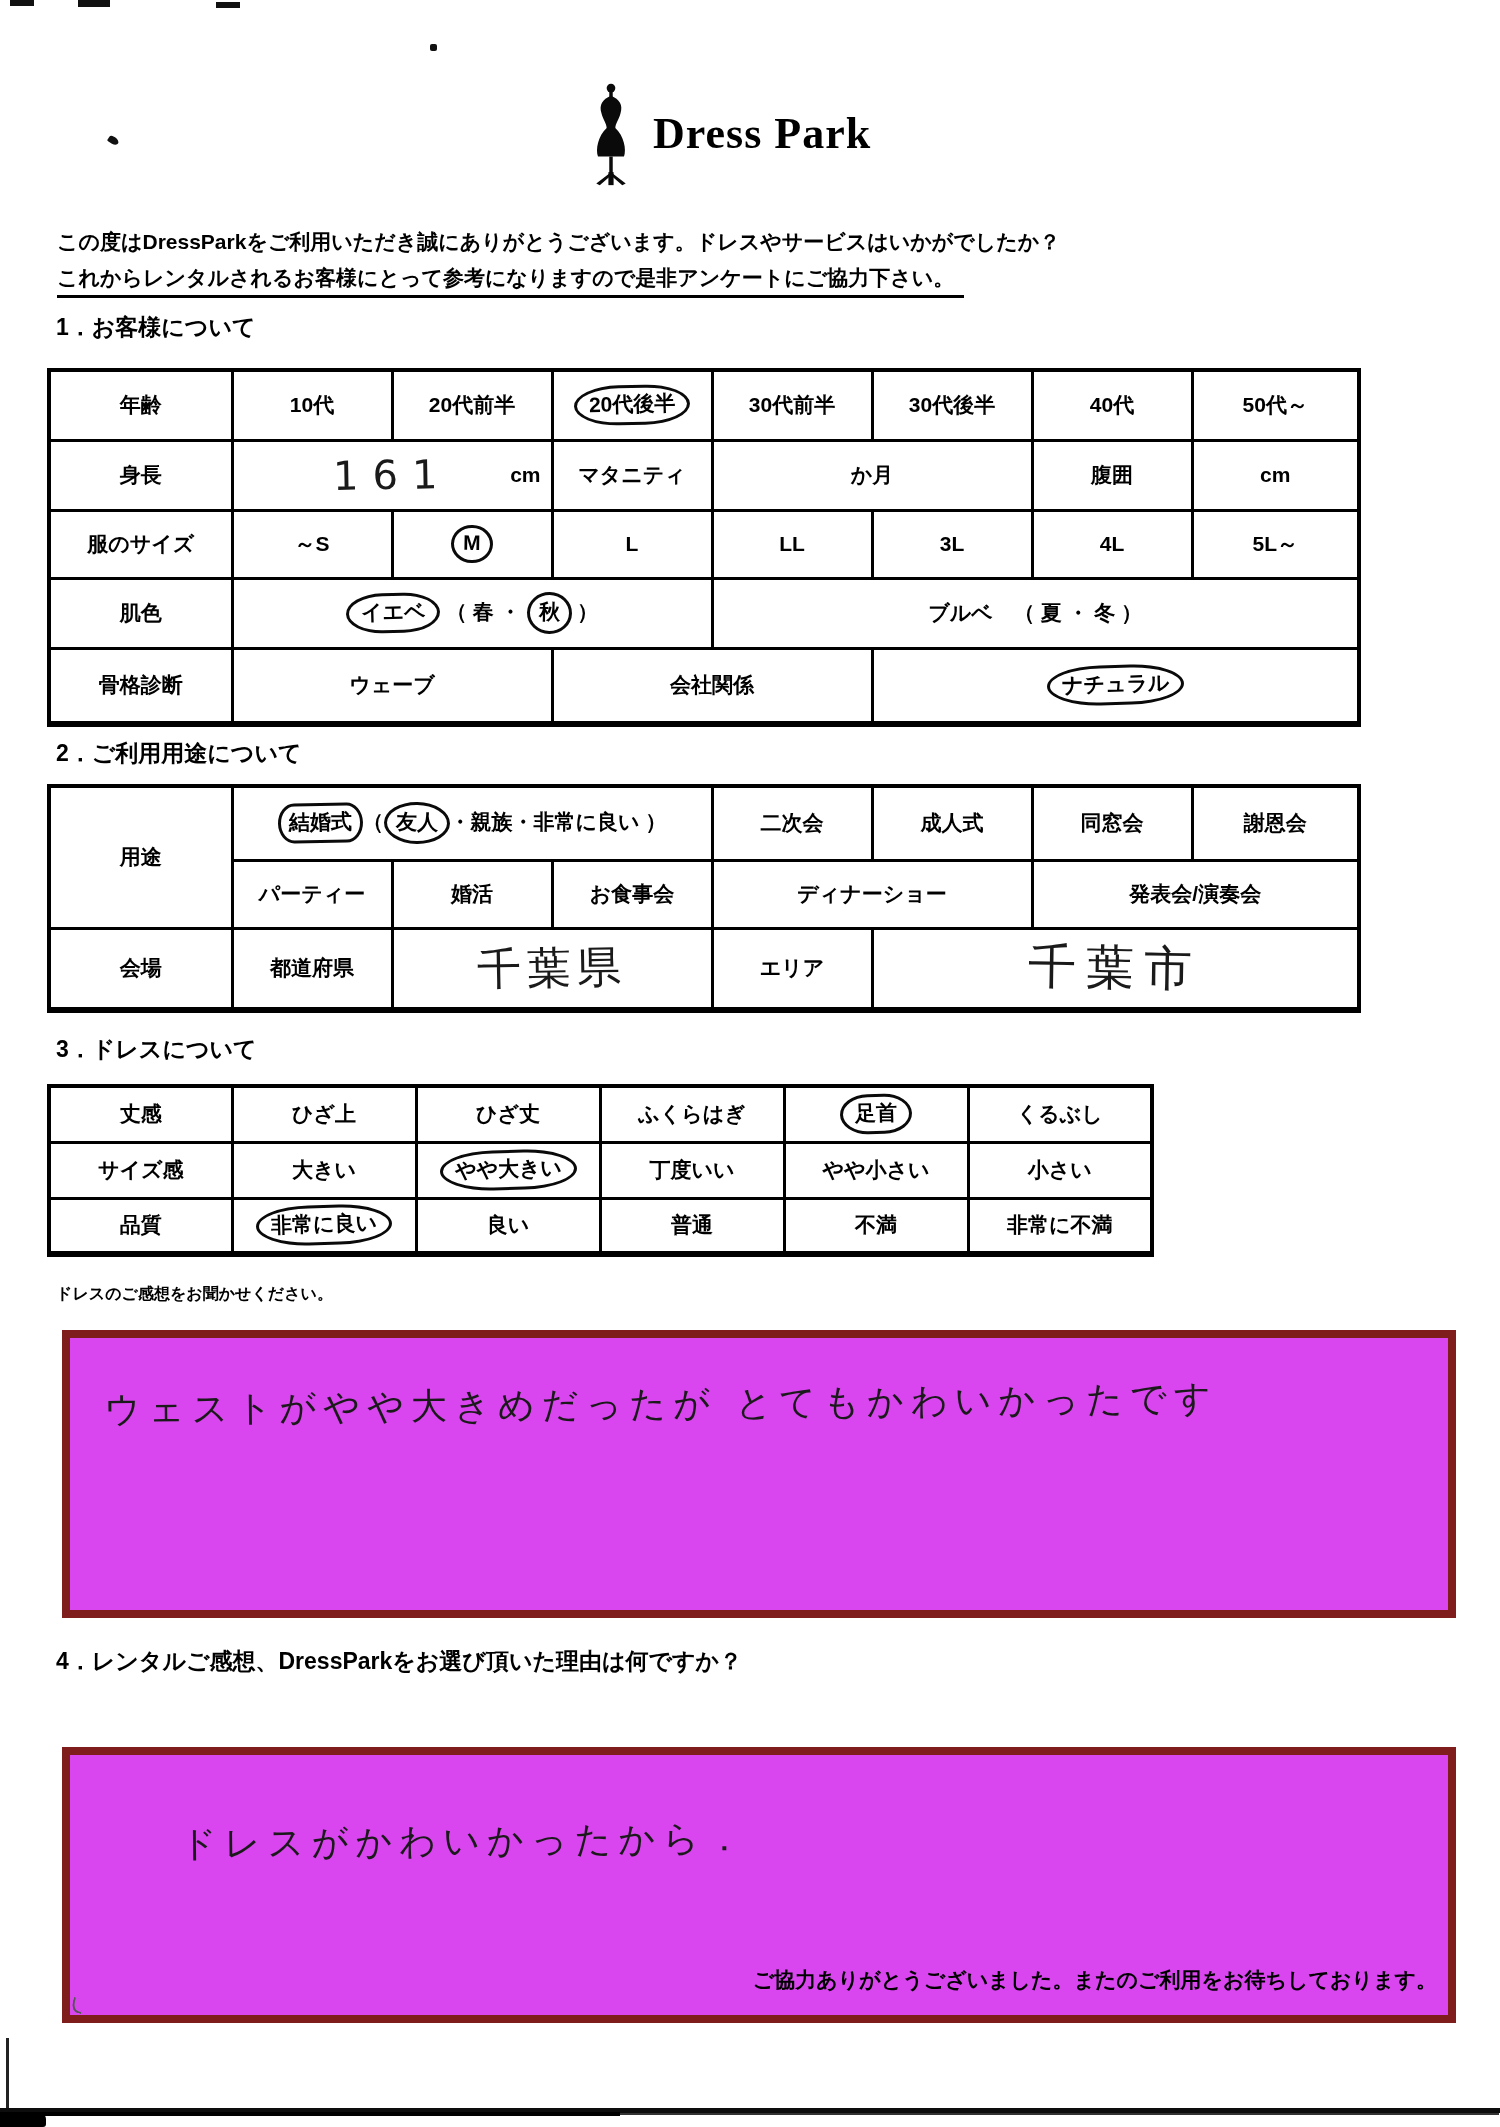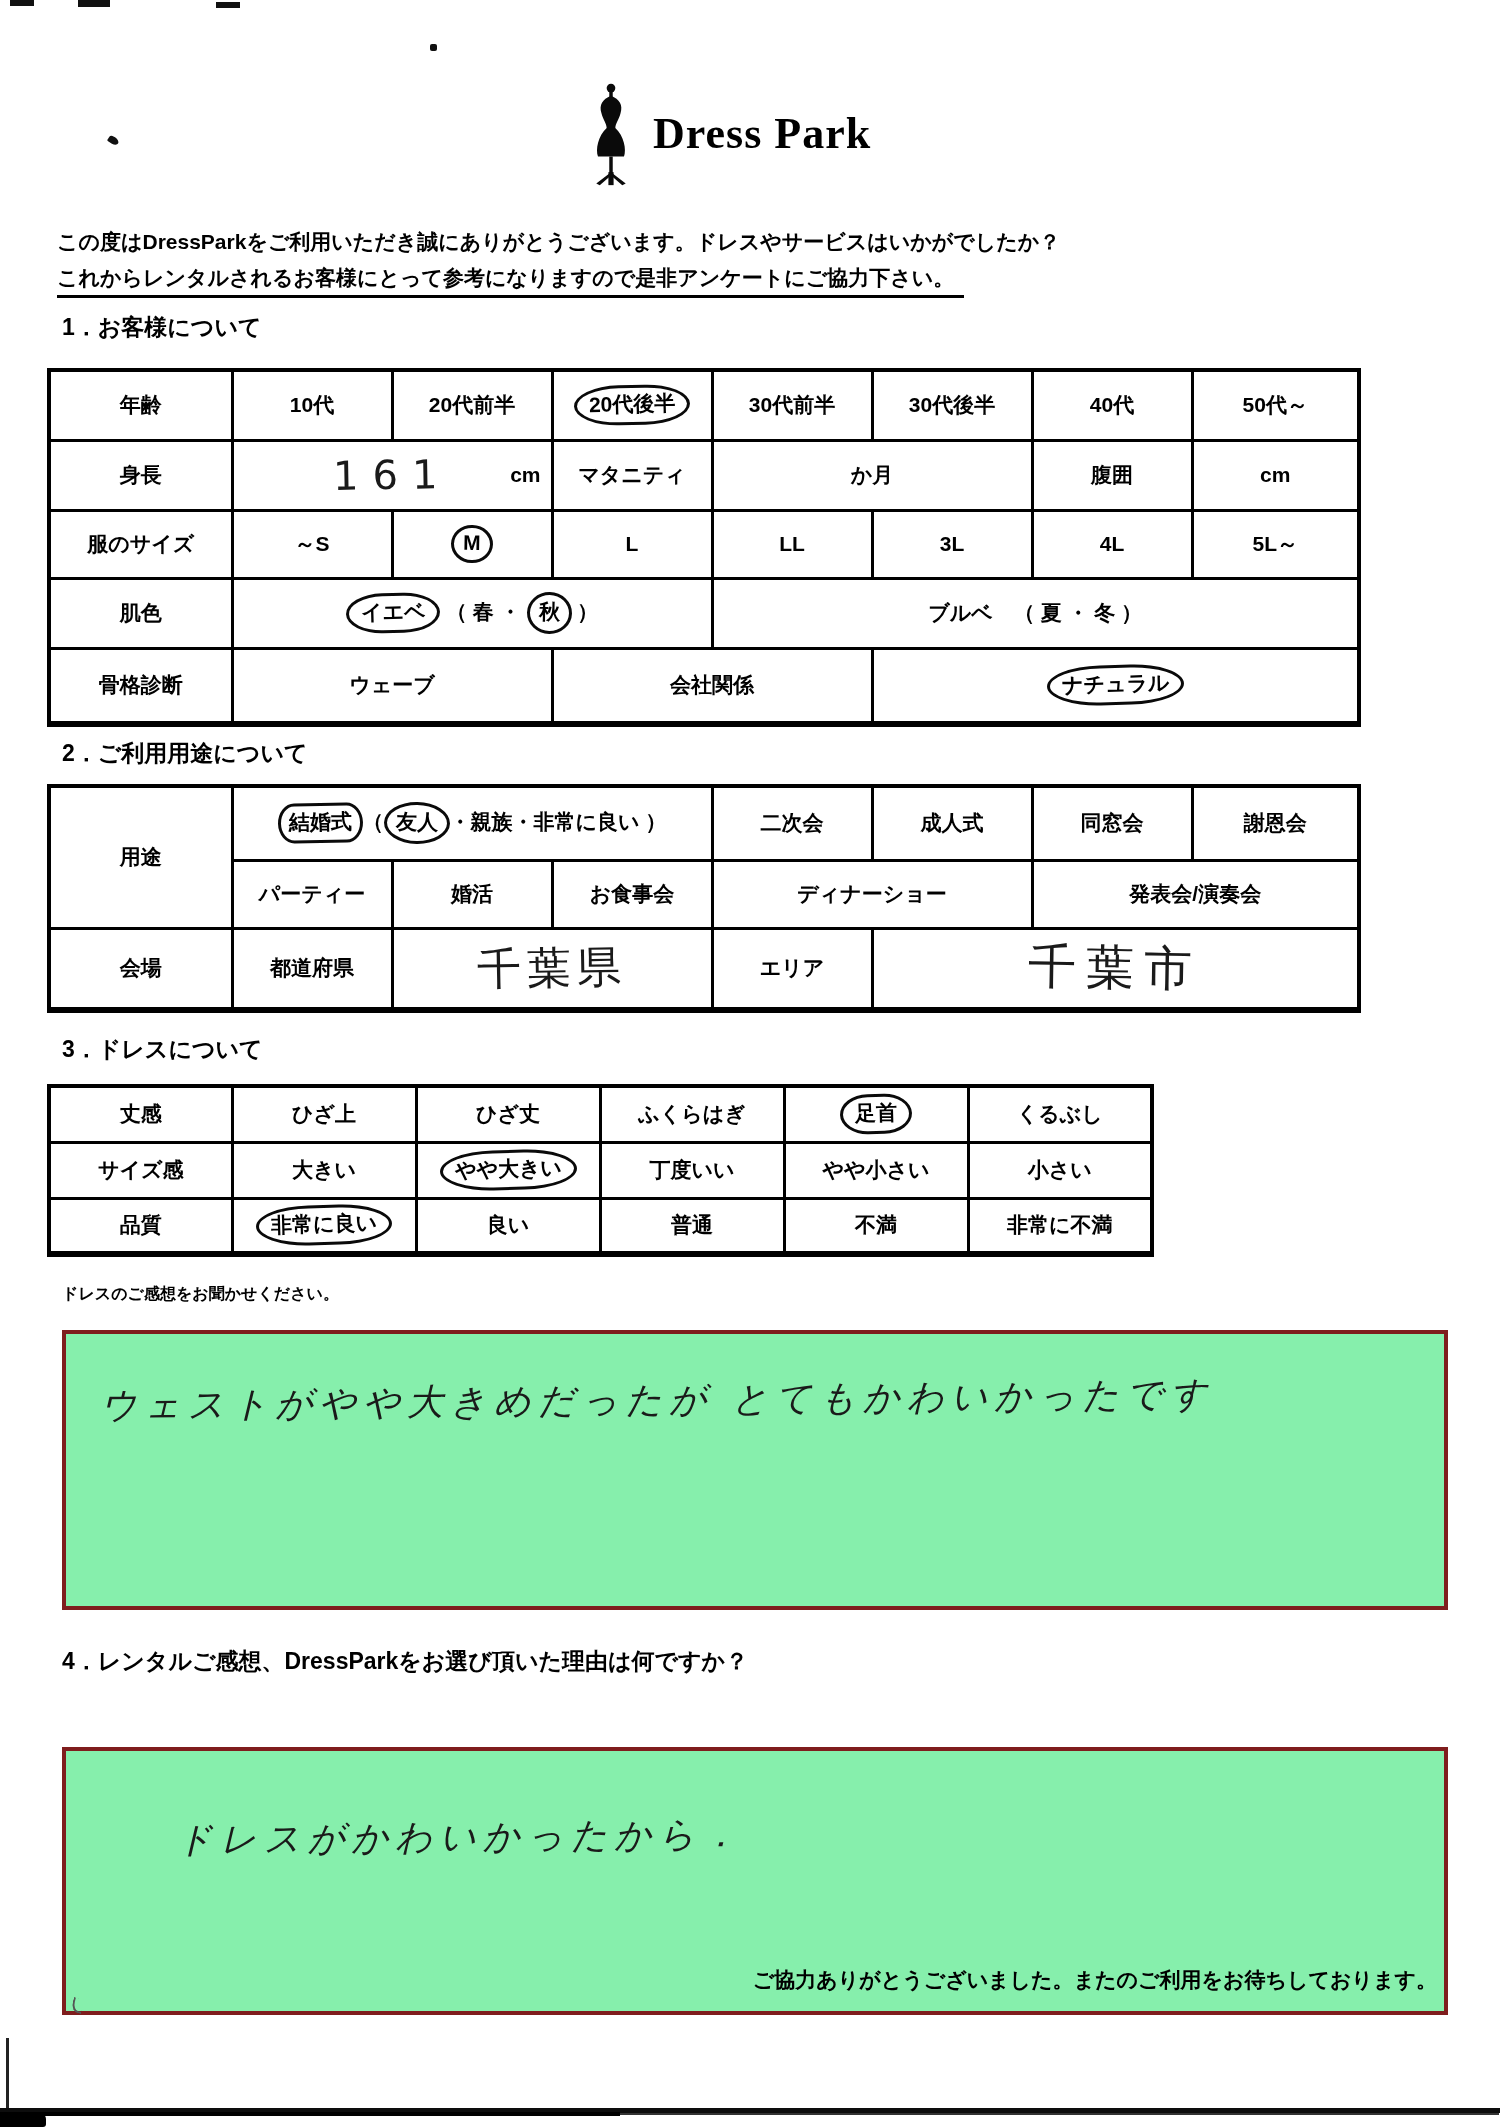--- a/index.html
+++ b/index.html
@@ -8,21 +8,21 @@
   
   .brand{position:absolute;left:585px;top:82px;display:flex;align-items:center;gap:16px;}
   .brand svg{display:block;}
   .brand-text{font-family:"Liberation Serif","DejaVu Serif",serif;font-weight:bold;
               font-size:44px;letter-spacing:1px;line-height:1;}
   
   .intro{position:absolute;left:57px;margin:0;font-size:21px;font-weight:bold;white-space:nowrap;}
   .intro.l1{top:228px;}
   .intro.l2{top:264px;border-bottom:3px solid #000;padding-bottom:3px;padding-right:10px;}
   
-  .sec{position:absolute;left:62px;margin:0;font-size:23px;font-weight:bold;white-space:nowrap;}
+  .sec{position:absolute;left:56px;margin:0;font-size:23px;font-weight:bold;white-space:nowrap;}
   
   table.t{position:absolute;border-collapse:collapse;table-layout:fixed;
           border:4px solid #000;background:#fff;}
   table.t td{border:3px solid #000;text-align:center;vertical-align:middle;
              font-size:21px;font-weight:bold;padding:0 4px;overflow:hidden;white-space:nowrap;}
   table.t{border-bottom-width:6px;}
   td.left{text-align:left;padding-left:14px;}
   
   .circ{display:inline-block;border:3px solid #0a0a0a;border-radius:48%/62%;
         padding:2px 12px 4px;transform:rotate(-1.5deg);}
@@ -31,21 +31,21 @@
   
   .hw{font-family:"DejaVu Sans",sans-serif;font-weight:400;color:#1a1a1a;white-space:nowrap;}
   .hw-161{font-size:40px;letter-spacing:14px;transform:rotate(-1deg);display:inline-block;}
   .hw-pref{font-size:44px;letter-spacing:6px;transform:rotate(-1deg);display:inline-block;}
   .hw-area{font-size:48px;letter-spacing:10px;transform:rotate(1deg);display:inline-block;}
   .hw-comment{position:absolute;font-size:36px;letter-spacing:7px;transform:rotate(-0.6deg);}
   .cell-rel{position:relative;}
   .unit-right{position:absolute;right:10px;top:50%;transform:translateY(-50%);
               font-size:21px;font-weight:bold;}
   
-  .cbox{position:absolute;left:62px;width:1378px;border:4px solid #7f1d1d;background:#86efac;font-style:italic;}
+  .cbox{position:absolute;left:62px;width:1378px;border:8px solid #7f1d1d;background:#d946ef;}
   
   .footer{position:absolute;top:1966px;right:63px;margin:0;font-size:21px;font-weight:bold;white-space:nowrap;}
   
   .art{position:absolute;background:#111;}
   .scanline{position:absolute;left:0;top:2108px;width:1500px;height:5px;background:#0d0d0d;
             box-shadow:0 3px 0 -1px #333;}
   .scanline2{position:absolute;left:0;top:2112px;width:620px;height:4px;background:#000;}
   .leftline{position:absolute;left:6px;top:2038px;width:3px;height:89px;background:#222;}
   .cornerblob{position:absolute;left:0px;top:2113px;width:46px;height:14px;background:#000;
               border-radius:0 6px 3px 0;}

